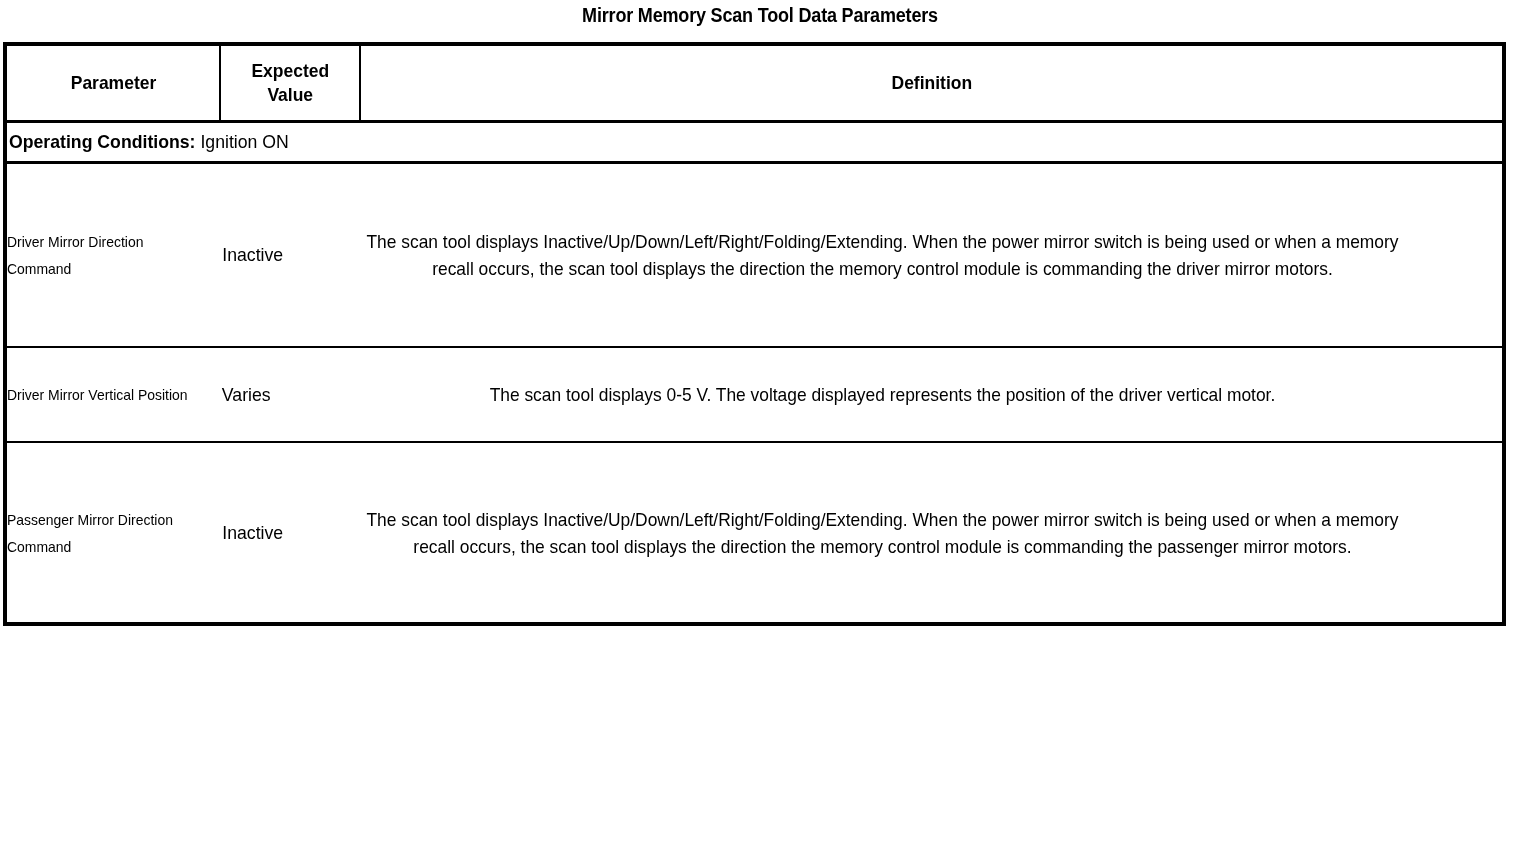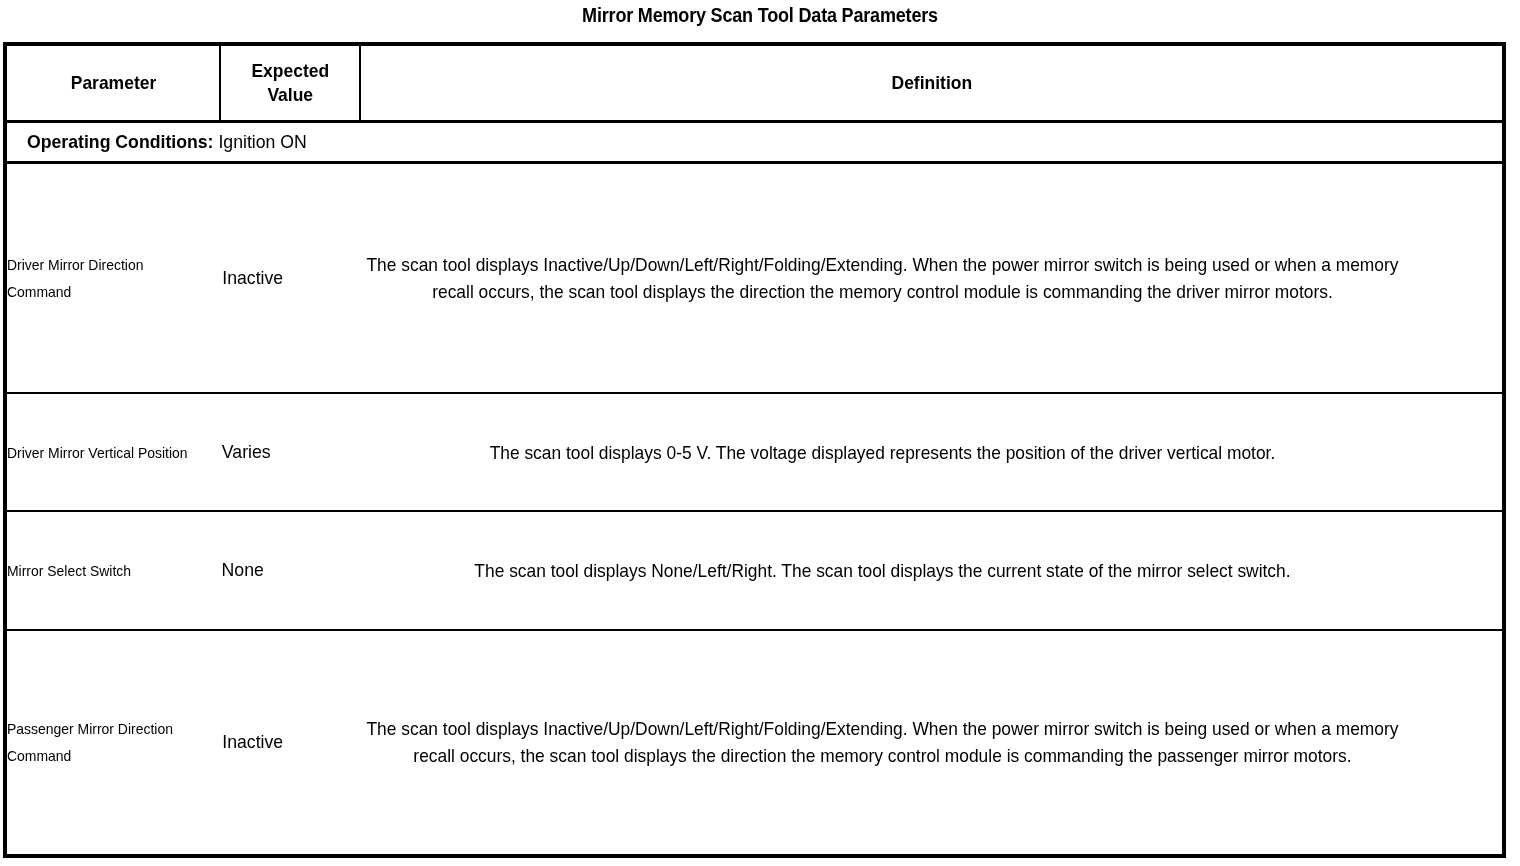--- a/index.html
+++ b/index.html
@@ -36,21 +36,21 @@
     transform: scaleX(0.90);
     transform-origin: center top;
   }
 
   
   .tbl-wrap {
     position: absolute;
     left: 3px;
     top: 42px;
     width: 1503px;
-    height: 816px;
+    height: 584px;
     box-sizing: border-box;
     border: 4px solid #000;
     background: #fff;
   }
 
   table.params {
     width: 100%;
     height: 100%;
     border-collapse: collapse;
     table-layout: fixed;
@@ -97,21 +97,21 @@
     display: inline-block;
     transform: scaleX(0.92);
     transform-origin: center center;
     white-space: pre-line;
   }
 
   
   tr.opcond-row > td {
     height: 38px;
     border-bottom: 3px solid #000;
-    padding: 0 0 0 20px;
+    padding: 0 0 0 2px;
     font-size: 19px;
     line-height: 24px;
     text-align: left;
   }
   .opcond-inner {
     display: inline-block;
     transform: scaleX(0.93);
     transform-origin: left center;
     white-space: nowrap;
   }
@@ -201,29 +201,20 @@
             <td class="cell-param">
               <span class="shrink">Driver Mirror Vertical Position</span>
             </td>
             <td class="cell-exp"><span class="shrink">Varies</span></td>
             <td class="cell-def">
               <span class="shrink">The scan tool displays 0-5 V. The voltage displayed represents the position of the driver vertical motor.</span>
             </td>
           </tr>
           <tr class="data-row">
             <td class="cell-param">
-              <span class="shrink">Mirror Select Switch</span>
-            </td>
-            <td class="cell-exp"><span class="shrink">None</span></td>
-            <td class="cell-def">
-              <span class="shrink">The scan tool displays None/Left/Right. The scan tool displays the current state of the mirror select switch.</span>
-            </td>
-          </tr>
-          <tr class="data-row">
-            <td class="cell-param">
               <span class="shrink">Passenger Mirror Direction Command</span>
             </td>
             <td class="cell-exp"><span class="shrink">Inactive</span></td>
             <td class="cell-def">
               <span class="shrink">The scan tool displays Inactive/Up/Down/Left/Right/Folding/Extending. When the power mirror switch is being used or when a memory recall occurs, the scan tool displays the direction the memory control module is commanding the passenger mirror motors.</span>
             </td>
           </tr>
         </tbody>
     </table>
   </div>

